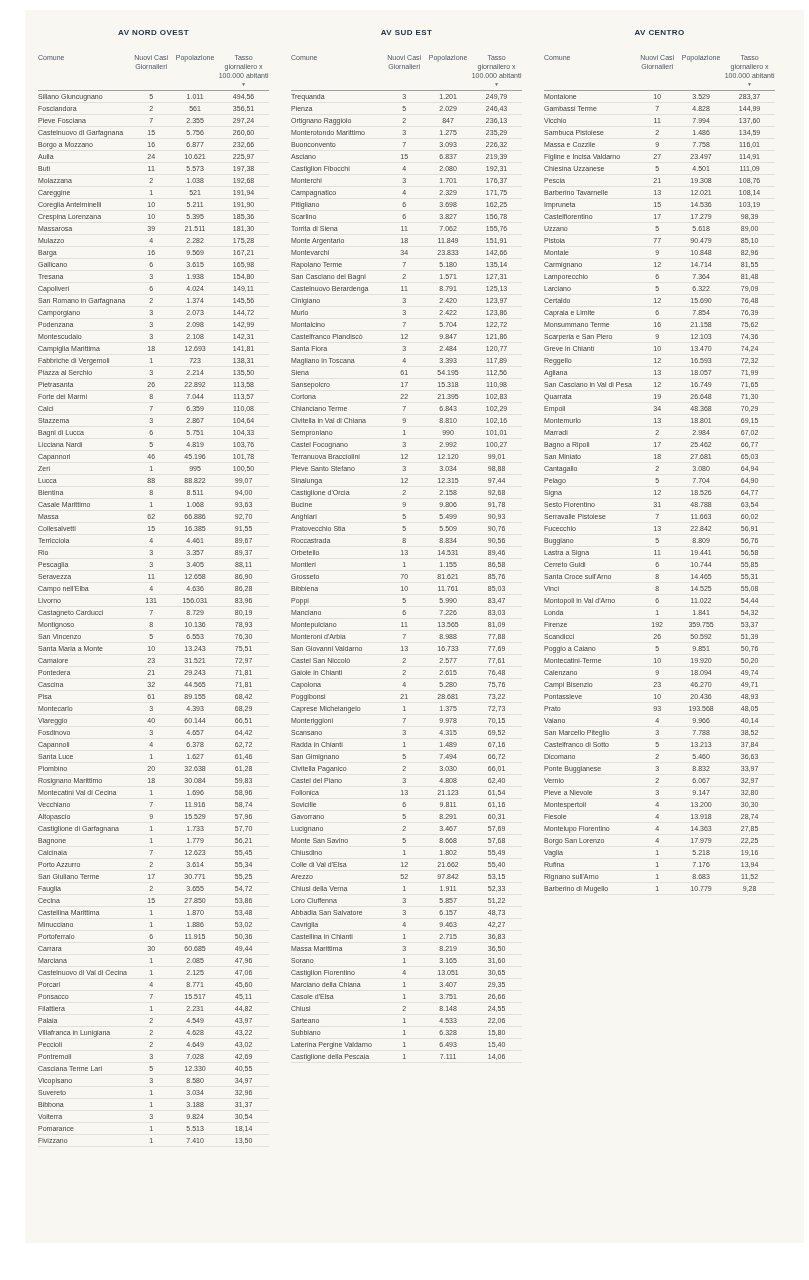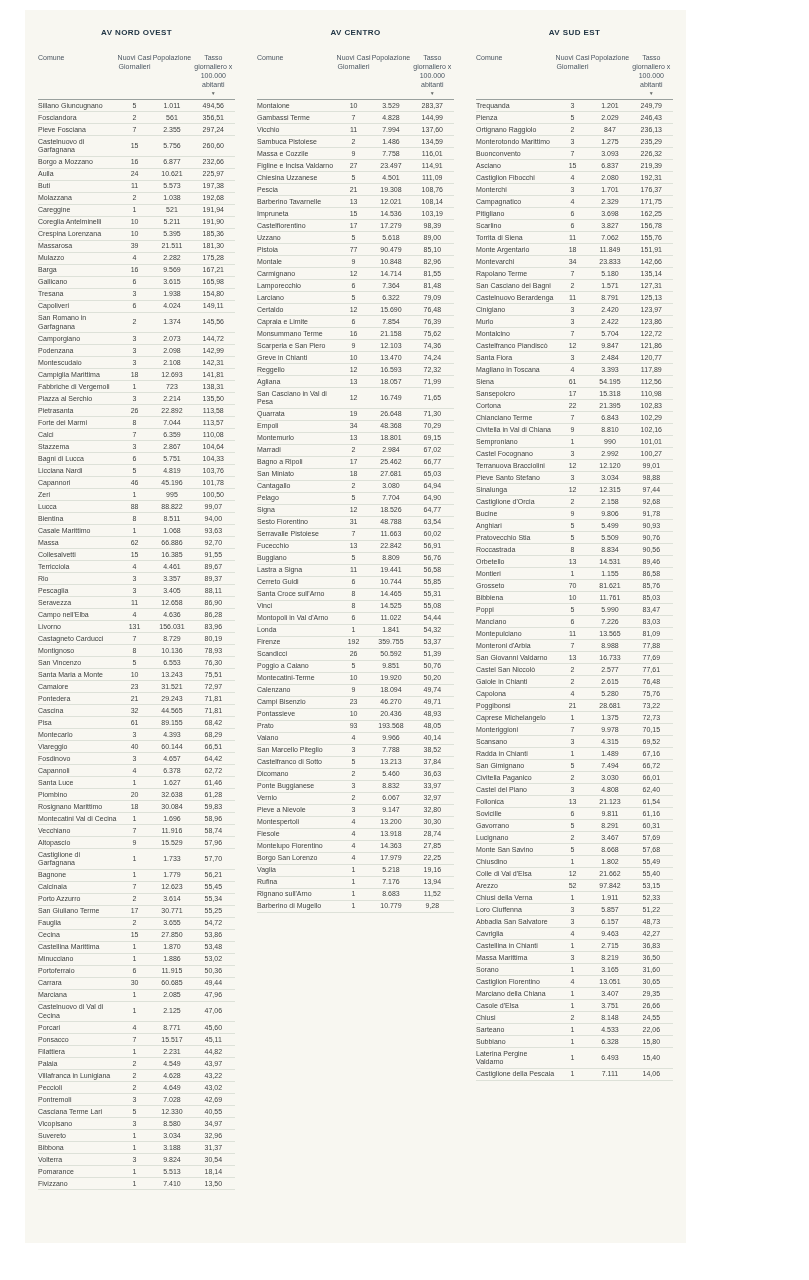--- a/index.html
+++ b/index.html
@@ -1,19 +1,19 @@
 <!DOCTYPE html>
 <html><head>
 <meta charset="utf-8">
 <style>
   * { margin: 0; padding: 0; box-sizing: border-box; }
   html, body { width: 809px; background: #ffffff; font-family: "Liberation Sans", sans-serif; }
   body { height: 1280px; position: relative; }
   .card {
-    position: absolute; left: 25px; top: 10px; width: 661px; height: 1233px;
+    position: absolute; left: 25px; top: 10px; width: 779px; height: 1233px;
     background: #f8f7f1;
   }
   .tables { display: flex; gap: 22px; padding: 4px 13px 0 13px; }
   .tcol { width: 231px; }
   .ttitle {
     text-align: center; font-weight: bold; font-size: 8px; letter-spacing: 0.4px;
     color: #233746; margin: 14px 0 16px 0;
   }
   .thead { display: flex; align-items: flex-start; border-bottom: 1px solid #9aa19e; padding-bottom: 3px; }
   .th { font-size: 7px; color: #4a5560; line-height: 9px; }
@@ -568,20 +568,521 @@
           <div class="trow">
             <div class="tcell c0">Fivizzano</div>
             <div class="tcell c1">1</div>
             <div class="tcell c2">7.410</div>
             <div class="tcell c3">13,50</div>
           </div>
         </div>
     </div>
 
     <div class="tcol">
+      <div class="ttitle">AV SUD EST</div>
+      <div class="thead">
+        <div class="th c0">Comune</div>
+        <div class="th c1">Nuovi Casi Giornalieri</div>
+        <div class="th c2">Popolazione</div>
+        <div class="th c3">
+          <span>Tasso giornaliero x 100.000 abitanti</span>
+          <span class="sort-icon">▼</span>
+        </div>
+      </div>
+      <div>
+          <div class="trow">
+            <div class="tcell c0">Trequanda</div>
+            <div class="tcell c1">3</div>
+            <div class="tcell c2">1.201</div>
+            <div class="tcell c3">249,79</div>
+          </div>
+          <div class="trow">
+            <div class="tcell c0">Pienza</div>
+            <div class="tcell c1">5</div>
+            <div class="tcell c2">2.029</div>
+            <div class="tcell c3">246,43</div>
+          </div>
+          <div class="trow">
+            <div class="tcell c0">Ortignano Raggiolo</div>
+            <div class="tcell c1">2</div>
+            <div class="tcell c2">847</div>
+            <div class="tcell c3">236,13</div>
+          </div>
+          <div class="trow">
+            <div class="tcell c0">Monterotondo Marittimo</div>
+            <div class="tcell c1">3</div>
+            <div class="tcell c2">1.275</div>
+            <div class="tcell c3">235,29</div>
+          </div>
+          <div class="trow">
+            <div class="tcell c0">Buonconvento</div>
+            <div class="tcell c1">7</div>
+            <div class="tcell c2">3.093</div>
+            <div class="tcell c3">226,32</div>
+          </div>
+          <div class="trow">
+            <div class="tcell c0">Asciano</div>
+            <div class="tcell c1">15</div>
+            <div class="tcell c2">6.837</div>
+            <div class="tcell c3">219,39</div>
+          </div>
+          <div class="trow">
+            <div class="tcell c0">Castiglion Fibocchi</div>
+            <div class="tcell c1">4</div>
+            <div class="tcell c2">2.080</div>
+            <div class="tcell c3">192,31</div>
+          </div>
+          <div class="trow">
+            <div class="tcell c0">Monterchi</div>
+            <div class="tcell c1">3</div>
+            <div class="tcell c2">1.701</div>
+            <div class="tcell c3">176,37</div>
+          </div>
+          <div class="trow">
+            <div class="tcell c0">Campagnatico</div>
+            <div class="tcell c1">4</div>
+            <div class="tcell c2">2.329</div>
+            <div class="tcell c3">171,75</div>
+          </div>
+          <div class="trow">
+            <div class="tcell c0">Pitigliano</div>
+            <div class="tcell c1">6</div>
+            <div class="tcell c2">3.698</div>
+            <div class="tcell c3">162,25</div>
+          </div>
+          <div class="trow">
+            <div class="tcell c0">Scarlino</div>
+            <div class="tcell c1">6</div>
+            <div class="tcell c2">3.827</div>
+            <div class="tcell c3">156,78</div>
+          </div>
+          <div class="trow">
+            <div class="tcell c0">Torrita di Siena</div>
+            <div class="tcell c1">11</div>
+            <div class="tcell c2">7.062</div>
+            <div class="tcell c3">155,76</div>
+          </div>
+          <div class="trow">
+            <div class="tcell c0">Monte Argentario</div>
+            <div class="tcell c1">18</div>
+            <div class="tcell c2">11.849</div>
+            <div class="tcell c3">151,91</div>
+          </div>
+          <div class="trow">
+            <div class="tcell c0">Montevarchi</div>
+            <div class="tcell c1">34</div>
+            <div class="tcell c2">23.833</div>
+            <div class="tcell c3">142,66</div>
+          </div>
+          <div class="trow">
+            <div class="tcell c0">Rapolano Terme</div>
+            <div class="tcell c1">7</div>
+            <div class="tcell c2">5.180</div>
+            <div class="tcell c3">135,14</div>
+          </div>
+          <div class="trow">
+            <div class="tcell c0">San Casciano dei Bagni</div>
+            <div class="tcell c1">2</div>
+            <div class="tcell c2">1.571</div>
+            <div class="tcell c3">127,31</div>
+          </div>
+          <div class="trow">
+            <div class="tcell c0">Castelnuovo Berardenga</div>
+            <div class="tcell c1">11</div>
+            <div class="tcell c2">8.791</div>
+            <div class="tcell c3">125,13</div>
+          </div>
+          <div class="trow">
+            <div class="tcell c0">Cinigiano</div>
+            <div class="tcell c1">3</div>
+            <div class="tcell c2">2.420</div>
+            <div class="tcell c3">123,97</div>
+          </div>
+          <div class="trow">
+            <div class="tcell c0">Murlo</div>
+            <div class="tcell c1">3</div>
+            <div class="tcell c2">2.422</div>
+            <div class="tcell c3">123,86</div>
+          </div>
+          <div class="trow">
+            <div class="tcell c0">Montalcino</div>
+            <div class="tcell c1">7</div>
+            <div class="tcell c2">5.704</div>
+            <div class="tcell c3">122,72</div>
+          </div>
+          <div class="trow">
+            <div class="tcell c0">Castelfranco Piandiscò</div>
+            <div class="tcell c1">12</div>
+            <div class="tcell c2">9.847</div>
+            <div class="tcell c3">121,86</div>
+          </div>
+          <div class="trow">
+            <div class="tcell c0">Santa Fiora</div>
+            <div class="tcell c1">3</div>
+            <div class="tcell c2">2.484</div>
+            <div class="tcell c3">120,77</div>
+          </div>
+          <div class="trow">
+            <div class="tcell c0">Magliano in Toscana</div>
+            <div class="tcell c1">4</div>
+            <div class="tcell c2">3.393</div>
+            <div class="tcell c3">117,89</div>
+          </div>
+          <div class="trow">
+            <div class="tcell c0">Siena</div>
+            <div class="tcell c1">61</div>
+            <div class="tcell c2">54.195</div>
+            <div class="tcell c3">112,56</div>
+          </div>
+          <div class="trow">
+            <div class="tcell c0">Sansepolcro</div>
+            <div class="tcell c1">17</div>
+            <div class="tcell c2">15.318</div>
+            <div class="tcell c3">110,98</div>
+          </div>
+          <div class="trow">
+            <div class="tcell c0">Cortona</div>
+            <div class="tcell c1">22</div>
+            <div class="tcell c2">21.395</div>
+            <div class="tcell c3">102,83</div>
+          </div>
+          <div class="trow">
+            <div class="tcell c0">Chianciano Terme</div>
+            <div class="tcell c1">7</div>
+            <div class="tcell c2">6.843</div>
+            <div class="tcell c3">102,29</div>
+          </div>
+          <div class="trow">
+            <div class="tcell c0">Civitella in Val di Chiana</div>
+            <div class="tcell c1">9</div>
+            <div class="tcell c2">8.810</div>
+            <div class="tcell c3">102,16</div>
+          </div>
+          <div class="trow">
+            <div class="tcell c0">Semproniano</div>
+            <div class="tcell c1">1</div>
+            <div class="tcell c2">990</div>
+            <div class="tcell c3">101,01</div>
+          </div>
+          <div class="trow">
+            <div class="tcell c0">Castel Focognano</div>
+            <div class="tcell c1">3</div>
+            <div class="tcell c2">2.992</div>
+            <div class="tcell c3">100,27</div>
+          </div>
+          <div class="trow">
+            <div class="tcell c0">Terranuova Bracciolini</div>
+            <div class="tcell c1">12</div>
+            <div class="tcell c2">12.120</div>
+            <div class="tcell c3">99,01</div>
+          </div>
+          <div class="trow">
+            <div class="tcell c0">Pieve Santo Stefano</div>
+            <div class="tcell c1">3</div>
+            <div class="tcell c2">3.034</div>
+            <div class="tcell c3">98,88</div>
+          </div>
+          <div class="trow">
+            <div class="tcell c0">Sinalunga</div>
+            <div class="tcell c1">12</div>
+            <div class="tcell c2">12.315</div>
+            <div class="tcell c3">97,44</div>
+          </div>
+          <div class="trow">
+            <div class="tcell c0">Castiglione d'Orcia</div>
+            <div class="tcell c1">2</div>
+            <div class="tcell c2">2.158</div>
+            <div class="tcell c3">92,68</div>
+          </div>
+          <div class="trow">
+            <div class="tcell c0">Bucine</div>
+            <div class="tcell c1">9</div>
+            <div class="tcell c2">9.806</div>
+            <div class="tcell c3">91,78</div>
+          </div>
+          <div class="trow">
+            <div class="tcell c0">Anghiari</div>
+            <div class="tcell c1">5</div>
+            <div class="tcell c2">5.499</div>
+            <div class="tcell c3">90,93</div>
+          </div>
+          <div class="trow">
+            <div class="tcell c0">Pratovecchio Stia</div>
+            <div class="tcell c1">5</div>
+            <div class="tcell c2">5.509</div>
+            <div class="tcell c3">90,76</div>
+          </div>
+          <div class="trow">
+            <div class="tcell c0">Roccastrada</div>
+            <div class="tcell c1">8</div>
+            <div class="tcell c2">8.834</div>
+            <div class="tcell c3">90,56</div>
+          </div>
+          <div class="trow">
+            <div class="tcell c0">Orbetello</div>
+            <div class="tcell c1">13</div>
+            <div class="tcell c2">14.531</div>
+            <div class="tcell c3">89,46</div>
+          </div>
+          <div class="trow">
+            <div class="tcell c0">Montieri</div>
+            <div class="tcell c1">1</div>
+            <div class="tcell c2">1.155</div>
+            <div class="tcell c3">86,58</div>
+          </div>
+          <div class="trow">
+            <div class="tcell c0">Grosseto</div>
+            <div class="tcell c1">70</div>
+            <div class="tcell c2">81.621</div>
+            <div class="tcell c3">85,76</div>
+          </div>
+          <div class="trow">
+            <div class="tcell c0">Bibbiena</div>
+            <div class="tcell c1">10</div>
+            <div class="tcell c2">11.761</div>
+            <div class="tcell c3">85,03</div>
+          </div>
+          <div class="trow">
+            <div class="tcell c0">Poppi</div>
+            <div class="tcell c1">5</div>
+            <div class="tcell c2">5.990</div>
+            <div class="tcell c3">83,47</div>
+          </div>
+          <div class="trow">
+            <div class="tcell c0">Manciano</div>
+            <div class="tcell c1">6</div>
+            <div class="tcell c2">7.226</div>
+            <div class="tcell c3">83,03</div>
+          </div>
+          <div class="trow">
+            <div class="tcell c0">Montepulciano</div>
+            <div class="tcell c1">11</div>
+            <div class="tcell c2">13.565</div>
+            <div class="tcell c3">81,09</div>
+          </div>
+          <div class="trow">
+            <div class="tcell c0">Monteroni d'Arbia</div>
+            <div class="tcell c1">7</div>
+            <div class="tcell c2">8.988</div>
+            <div class="tcell c3">77,88</div>
+          </div>
+          <div class="trow">
+            <div class="tcell c0">San Giovanni Valdarno</div>
+            <div class="tcell c1">13</div>
+            <div class="tcell c2">16.733</div>
+            <div class="tcell c3">77,69</div>
+          </div>
+          <div class="trow">
+            <div class="tcell c0">Castel San Niccolò</div>
+            <div class="tcell c1">2</div>
+            <div class="tcell c2">2.577</div>
+            <div class="tcell c3">77,61</div>
+          </div>
+          <div class="trow">
+            <div class="tcell c0">Gaiole in Chianti</div>
+            <div class="tcell c1">2</div>
+            <div class="tcell c2">2.615</div>
+            <div class="tcell c3">76,48</div>
+          </div>
+          <div class="trow">
+            <div class="tcell c0">Capolona</div>
+            <div class="tcell c1">4</div>
+            <div class="tcell c2">5.280</div>
+            <div class="tcell c3">75,76</div>
+          </div>
+          <div class="trow">
+            <div class="tcell c0">Poggibonsi</div>
+            <div class="tcell c1">21</div>
+            <div class="tcell c2">28.681</div>
+            <div class="tcell c3">73,22</div>
+          </div>
+          <div class="trow">
+            <div class="tcell c0">Caprese Michelangelo</div>
+            <div class="tcell c1">1</div>
+            <div class="tcell c2">1.375</div>
+            <div class="tcell c3">72,73</div>
+          </div>
+          <div class="trow">
+            <div class="tcell c0">Monteriggioni</div>
+            <div class="tcell c1">7</div>
+            <div class="tcell c2">9.978</div>
+            <div class="tcell c3">70,15</div>
+          </div>
+          <div class="trow">
+            <div class="tcell c0">Scansano</div>
+            <div class="tcell c1">3</div>
+            <div class="tcell c2">4.315</div>
+            <div class="tcell c3">69,52</div>
+          </div>
+          <div class="trow">
+            <div class="tcell c0">Radda in Chianti</div>
+            <div class="tcell c1">1</div>
+            <div class="tcell c2">1.489</div>
+            <div class="tcell c3">67,16</div>
+          </div>
+          <div class="trow">
+            <div class="tcell c0">San Gimignano</div>
+            <div class="tcell c1">5</div>
+            <div class="tcell c2">7.494</div>
+            <div class="tcell c3">66,72</div>
+          </div>
+          <div class="trow">
+            <div class="tcell c0">Civitella Paganico</div>
+            <div class="tcell c1">2</div>
+            <div class="tcell c2">3.030</div>
+            <div class="tcell c3">66,01</div>
+          </div>
+          <div class="trow">
+            <div class="tcell c0">Castel del Piano</div>
+            <div class="tcell c1">3</div>
+            <div class="tcell c2">4.808</div>
+            <div class="tcell c3">62,40</div>
+          </div>
+          <div class="trow">
+            <div class="tcell c0">Follonica</div>
+            <div class="tcell c1">13</div>
+            <div class="tcell c2">21.123</div>
+            <div class="tcell c3">61,54</div>
+          </div>
+          <div class="trow">
+            <div class="tcell c0">Sovicille</div>
+            <div class="tcell c1">6</div>
+            <div class="tcell c2">9.811</div>
+            <div class="tcell c3">61,16</div>
+          </div>
+          <div class="trow">
+            <div class="tcell c0">Gavorrano</div>
+            <div class="tcell c1">5</div>
+            <div class="tcell c2">8.291</div>
+            <div class="tcell c3">60,31</div>
+          </div>
+          <div class="trow">
+            <div class="tcell c0">Lucignano</div>
+            <div class="tcell c1">2</div>
+            <div class="tcell c2">3.467</div>
+            <div class="tcell c3">57,69</div>
+          </div>
+          <div class="trow">
+            <div class="tcell c0">Monte San Savino</div>
+            <div class="tcell c1">5</div>
+            <div class="tcell c2">8.668</div>
+            <div class="tcell c3">57,68</div>
+          </div>
+          <div class="trow">
+            <div class="tcell c0">Chiusdino</div>
+            <div class="tcell c1">1</div>
+            <div class="tcell c2">1.802</div>
+            <div class="tcell c3">55,49</div>
+          </div>
+          <div class="trow">
+            <div class="tcell c0">Colle di Val d'Elsa</div>
+            <div class="tcell c1">12</div>
+            <div class="tcell c2">21.662</div>
+            <div class="tcell c3">55,40</div>
+          </div>
+          <div class="trow">
+            <div class="tcell c0">Arezzo</div>
+            <div class="tcell c1">52</div>
+            <div class="tcell c2">97.842</div>
+            <div class="tcell c3">53,15</div>
+          </div>
+          <div class="trow">
+            <div class="tcell c0">Chiusi della Verna</div>
+            <div class="tcell c1">1</div>
+            <div class="tcell c2">1.911</div>
+            <div class="tcell c3">52,33</div>
+          </div>
+          <div class="trow">
+            <div class="tcell c0">Loro Ciuffenna</div>
+            <div class="tcell c1">3</div>
+            <div class="tcell c2">5.857</div>
+            <div class="tcell c3">51,22</div>
+          </div>
+          <div class="trow">
+            <div class="tcell c0">Abbadia San Salvatore</div>
+            <div class="tcell c1">3</div>
+            <div class="tcell c2">6.157</div>
+            <div class="tcell c3">48,73</div>
+          </div>
+          <div class="trow">
+            <div class="tcell c0">Cavriglia</div>
+            <div class="tcell c1">4</div>
+            <div class="tcell c2">9.463</div>
+            <div class="tcell c3">42,27</div>
+          </div>
+          <div class="trow">
+            <div class="tcell c0">Castellina in Chianti</div>
+            <div class="tcell c1">1</div>
+            <div class="tcell c2">2.715</div>
+            <div class="tcell c3">36,83</div>
+          </div>
+          <div class="trow">
+            <div class="tcell c0">Massa Marittima</div>
+            <div class="tcell c1">3</div>
+            <div class="tcell c2">8.219</div>
+            <div class="tcell c3">36,50</div>
+          </div>
+          <div class="trow">
+            <div class="tcell c0">Sorano</div>
+            <div class="tcell c1">1</div>
+            <div class="tcell c2">3.165</div>
+            <div class="tcell c3">31,60</div>
+          </div>
+          <div class="trow">
+            <div class="tcell c0">Castiglion Fiorentino</div>
+            <div class="tcell c1">4</div>
+            <div class="tcell c2">13.051</div>
+            <div class="tcell c3">30,65</div>
+          </div>
+          <div class="trow">
+            <div class="tcell c0">Marciano della Chiana</div>
+            <div class="tcell c1">1</div>
+            <div class="tcell c2">3.407</div>
+            <div class="tcell c3">29,35</div>
+          </div>
+          <div class="trow">
+            <div class="tcell c0">Casole d'Elsa</div>
+            <div class="tcell c1">1</div>
+            <div class="tcell c2">3.751</div>
+            <div class="tcell c3">26,66</div>
+          </div>
+          <div class="trow">
+            <div class="tcell c0">Chiusi</div>
+            <div class="tcell c1">2</div>
+            <div class="tcell c2">8.148</div>
+            <div class="tcell c3">24,55</div>
+          </div>
+          <div class="trow">
+            <div class="tcell c0">Sarteano</div>
+            <div class="tcell c1">1</div>
+            <div class="tcell c2">4.533</div>
+            <div class="tcell c3">22,06</div>
+          </div>
+          <div class="trow">
+            <div class="tcell c0">Subbiano</div>
+            <div class="tcell c1">1</div>
+            <div class="tcell c2">6.328</div>
+            <div class="tcell c3">15,80</div>
+          </div>
+          <div class="trow">
+            <div class="tcell c0">Laterina Pergine Valdarno</div>
+            <div class="tcell c1">1</div>
+            <div class="tcell c2">6.493</div>
+            <div class="tcell c3">15,40</div>
+          </div>
+          <div class="trow">
+            <div class="tcell c0">Castiglione della Pescaia</div>
+            <div class="tcell c1">1</div>
+            <div class="tcell c2">7.111</div>
+            <div class="tcell c3">14,06</div>
+          </div>
+        </div>
+    </div>
+
+    <div class="tcol">
       <div class="ttitle">AV CENTRO</div>
       <div class="thead">
         <div class="th c0">Comune</div>
         <div class="th c1">Nuovi Casi Giornalieri</div>
         <div class="th c2">Popolazione</div>
         <div class="th c3">
           <span>Tasso giornaliero x 100.000 abitanti</span>
           <span class="sort-icon">▼</span>
         </div>
       </div>
@@ -984,515 +1485,14 @@
           </div>
           <div class="trow">
             <div class="tcell c0">Barberino di Mugello</div>
             <div class="tcell c1">1</div>
             <div class="tcell c2">10.779</div>
             <div class="tcell c3">9,28</div>
           </div>
         </div>
     </div>
 
-    <div class="tcol">
-      <div class="ttitle">AV SUD EST</div>
-      <div class="thead">
-        <div class="th c0">Comune</div>
-        <div class="th c1">Nuovi Casi Giornalieri</div>
-        <div class="th c2">Popolazione</div>
-        <div class="th c3">
-          <span>Tasso giornaliero x 100.000 abitanti</span>
-          <span class="sort-icon">▼</span>
-        </div>
-      </div>
-      <div>
-          <div class="trow">
-            <div class="tcell c0">Trequanda</div>
-            <div class="tcell c1">3</div>
-            <div class="tcell c2">1.201</div>
-            <div class="tcell c3">249,79</div>
-          </div>
-          <div class="trow">
-            <div class="tcell c0">Pienza</div>
-            <div class="tcell c1">5</div>
-            <div class="tcell c2">2.029</div>
-            <div class="tcell c3">246,43</div>
-          </div>
-          <div class="trow">
-            <div class="tcell c0">Ortignano Raggiolo</div>
-            <div class="tcell c1">2</div>
-            <div class="tcell c2">847</div>
-            <div class="tcell c3">236,13</div>
-          </div>
-          <div class="trow">
-            <div class="tcell c0">Monterotondo Marittimo</div>
-            <div class="tcell c1">3</div>
-            <div class="tcell c2">1.275</div>
-            <div class="tcell c3">235,29</div>
-          </div>
-          <div class="trow">
-            <div class="tcell c0">Buonconvento</div>
-            <div class="tcell c1">7</div>
-            <div class="tcell c2">3.093</div>
-            <div class="tcell c3">226,32</div>
-          </div>
-          <div class="trow">
-            <div class="tcell c0">Asciano</div>
-            <div class="tcell c1">15</div>
-            <div class="tcell c2">6.837</div>
-            <div class="tcell c3">219,39</div>
-          </div>
-          <div class="trow">
-            <div class="tcell c0">Castiglion Fibocchi</div>
-            <div class="tcell c1">4</div>
-            <div class="tcell c2">2.080</div>
-            <div class="tcell c3">192,31</div>
-          </div>
-          <div class="trow">
-            <div class="tcell c0">Monterchi</div>
-            <div class="tcell c1">3</div>
-            <div class="tcell c2">1.701</div>
-            <div class="tcell c3">176,37</div>
-          </div>
-          <div class="trow">
-            <div class="tcell c0">Campagnatico</div>
-            <div class="tcell c1">4</div>
-            <div class="tcell c2">2.329</div>
-            <div class="tcell c3">171,75</div>
-          </div>
-          <div class="trow">
-            <div class="tcell c0">Pitigliano</div>
-            <div class="tcell c1">6</div>
-            <div class="tcell c2">3.698</div>
-            <div class="tcell c3">162,25</div>
-          </div>
-          <div class="trow">
-            <div class="tcell c0">Scarlino</div>
-            <div class="tcell c1">6</div>
-            <div class="tcell c2">3.827</div>
-            <div class="tcell c3">156,78</div>
-          </div>
-          <div class="trow">
-            <div class="tcell c0">Torrita di Siena</div>
-            <div class="tcell c1">11</div>
-            <div class="tcell c2">7.062</div>
-            <div class="tcell c3">155,76</div>
-          </div>
-          <div class="trow">
-            <div class="tcell c0">Monte Argentario</div>
-            <div class="tcell c1">18</div>
-            <div class="tcell c2">11.849</div>
-            <div class="tcell c3">151,91</div>
-          </div>
-          <div class="trow">
-            <div class="tcell c0">Montevarchi</div>
-            <div class="tcell c1">34</div>
-            <div class="tcell c2">23.833</div>
-            <div class="tcell c3">142,66</div>
-          </div>
-          <div class="trow">
-            <div class="tcell c0">Rapolano Terme</div>
-            <div class="tcell c1">7</div>
-            <div class="tcell c2">5.180</div>
-            <div class="tcell c3">135,14</div>
-          </div>
-          <div class="trow">
-            <div class="tcell c0">San Casciano dei Bagni</div>
-            <div class="tcell c1">2</div>
-            <div class="tcell c2">1.571</div>
-            <div class="tcell c3">127,31</div>
-          </div>
-          <div class="trow">
-            <div class="tcell c0">Castelnuovo Berardenga</div>
-            <div class="tcell c1">11</div>
-            <div class="tcell c2">8.791</div>
-            <div class="tcell c3">125,13</div>
-          </div>
-          <div class="trow">
-            <div class="tcell c0">Cinigiano</div>
-            <div class="tcell c1">3</div>
-            <div class="tcell c2">2.420</div>
-            <div class="tcell c3">123,97</div>
-          </div>
-          <div class="trow">
-            <div class="tcell c0">Murlo</div>
-            <div class="tcell c1">3</div>
-            <div class="tcell c2">2.422</div>
-            <div class="tcell c3">123,86</div>
-          </div>
-          <div class="trow">
-            <div class="tcell c0">Montalcino</div>
-            <div class="tcell c1">7</div>
-            <div class="tcell c2">5.704</div>
-            <div class="tcell c3">122,72</div>
-          </div>
-          <div class="trow">
-            <div class="tcell c0">Castelfranco Piandiscò</div>
-            <div class="tcell c1">12</div>
-            <div class="tcell c2">9.847</div>
-            <div class="tcell c3">121,86</div>
-          </div>
-          <div class="trow">
-            <div class="tcell c0">Santa Fiora</div>
-            <div class="tcell c1">3</div>
-            <div class="tcell c2">2.484</div>
-            <div class="tcell c3">120,77</div>
-          </div>
-          <div class="trow">
-            <div class="tcell c0">Magliano in Toscana</div>
-            <div class="tcell c1">4</div>
-            <div class="tcell c2">3.393</div>
-            <div class="tcell c3">117,89</div>
-          </div>
-          <div class="trow">
-            <div class="tcell c0">Siena</div>
-            <div class="tcell c1">61</div>
-            <div class="tcell c2">54.195</div>
-            <div class="tcell c3">112,56</div>
-          </div>
-          <div class="trow">
-            <div class="tcell c0">Sansepolcro</div>
-            <div class="tcell c1">17</div>
-            <div class="tcell c2">15.318</div>
-            <div class="tcell c3">110,98</div>
-          </div>
-          <div class="trow">
-            <div class="tcell c0">Cortona</div>
-            <div class="tcell c1">22</div>
-            <div class="tcell c2">21.395</div>
-            <div class="tcell c3">102,83</div>
-          </div>
-          <div class="trow">
-            <div class="tcell c0">Chianciano Terme</div>
-            <div class="tcell c1">7</div>
-            <div class="tcell c2">6.843</div>
-            <div class="tcell c3">102,29</div>
-          </div>
-          <div class="trow">
-            <div class="tcell c0">Civitella in Val di Chiana</div>
-            <div class="tcell c1">9</div>
-            <div class="tcell c2">8.810</div>
-            <div class="tcell c3">102,16</div>
-          </div>
-          <div class="trow">
-            <div class="tcell c0">Semproniano</div>
-            <div class="tcell c1">1</div>
-            <div class="tcell c2">990</div>
-            <div class="tcell c3">101,01</div>
-          </div>
-          <div class="trow">
-            <div class="tcell c0">Castel Focognano</div>
-            <div class="tcell c1">3</div>
-            <div class="tcell c2">2.992</div>
-            <div class="tcell c3">100,27</div>
-          </div>
-          <div class="trow">
-            <div class="tcell c0">Terranuova Bracciolini</div>
-            <div class="tcell c1">12</div>
-            <div class="tcell c2">12.120</div>
-            <div class="tcell c3">99,01</div>
-          </div>
-          <div class="trow">
-            <div class="tcell c0">Pieve Santo Stefano</div>
-            <div class="tcell c1">3</div>
-            <div class="tcell c2">3.034</div>
-            <div class="tcell c3">98,88</div>
-          </div>
-          <div class="trow">
-            <div class="tcell c0">Sinalunga</div>
-            <div class="tcell c1">12</div>
-            <div class="tcell c2">12.315</div>
-            <div class="tcell c3">97,44</div>
-          </div>
-          <div class="trow">
-            <div class="tcell c0">Castiglione d'Orcia</div>
-            <div class="tcell c1">2</div>
-            <div class="tcell c2">2.158</div>
-            <div class="tcell c3">92,68</div>
-          </div>
-          <div class="trow">
-            <div class="tcell c0">Bucine</div>
-            <div class="tcell c1">9</div>
-            <div class="tcell c2">9.806</div>
-            <div class="tcell c3">91,78</div>
-          </div>
-          <div class="trow">
-            <div class="tcell c0">Anghiari</div>
-            <div class="tcell c1">5</div>
-            <div class="tcell c2">5.499</div>
-            <div class="tcell c3">90,93</div>
-          </div>
-          <div class="trow">
-            <div class="tcell c0">Pratovecchio Stia</div>
-            <div class="tcell c1">5</div>
-            <div class="tcell c2">5.509</div>
-            <div class="tcell c3">90,76</div>
-          </div>
-          <div class="trow">
-            <div class="tcell c0">Roccastrada</div>
-            <div class="tcell c1">8</div>
-            <div class="tcell c2">8.834</div>
-            <div class="tcell c3">90,56</div>
-          </div>
-          <div class="trow">
-            <div class="tcell c0">Orbetello</div>
-            <div class="tcell c1">13</div>
-            <div class="tcell c2">14.531</div>
-            <div class="tcell c3">89,46</div>
-          </div>
-          <div class="trow">
-            <div class="tcell c0">Montieri</div>
-            <div class="tcell c1">1</div>
-            <div class="tcell c2">1.155</div>
-            <div class="tcell c3">86,58</div>
-          </div>
-          <div class="trow">
-            <div class="tcell c0">Grosseto</div>
-            <div class="tcell c1">70</div>
-            <div class="tcell c2">81.621</div>
-            <div class="tcell c3">85,76</div>
-          </div>
-          <div class="trow">
-            <div class="tcell c0">Bibbiena</div>
-            <div class="tcell c1">10</div>
-            <div class="tcell c2">11.761</div>
-            <div class="tcell c3">85,03</div>
-          </div>
-          <div class="trow">
-            <div class="tcell c0">Poppi</div>
-            <div class="tcell c1">5</div>
-            <div class="tcell c2">5.990</div>
-            <div class="tcell c3">83,47</div>
-          </div>
-          <div class="trow">
-            <div class="tcell c0">Manciano</div>
-            <div class="tcell c1">6</div>
-            <div class="tcell c2">7.226</div>
-            <div class="tcell c3">83,03</div>
-          </div>
-          <div class="trow">
-            <div class="tcell c0">Montepulciano</div>
-            <div class="tcell c1">11</div>
-            <div class="tcell c2">13.565</div>
-            <div class="tcell c3">81,09</div>
-          </div>
-          <div class="trow">
-            <div class="tcell c0">Monteroni d'Arbia</div>
-            <div class="tcell c1">7</div>
-            <div class="tcell c2">8.988</div>
-            <div class="tcell c3">77,88</div>
-          </div>
-          <div class="trow">
-            <div class="tcell c0">San Giovanni Valdarno</div>
-            <div class="tcell c1">13</div>
-            <div class="tcell c2">16.733</div>
-            <div class="tcell c3">77,69</div>
-          </div>
-          <div class="trow">
-            <div class="tcell c0">Castel San Niccolò</div>
-            <div class="tcell c1">2</div>
-            <div class="tcell c2">2.577</div>
-            <div class="tcell c3">77,61</div>
-          </div>
-          <div class="trow">
-            <div class="tcell c0">Gaiole in Chianti</div>
-            <div class="tcell c1">2</div>
-            <div class="tcell c2">2.615</div>
-            <div class="tcell c3">76,48</div>
-          </div>
-          <div class="trow">
-            <div class="tcell c0">Capolona</div>
-            <div class="tcell c1">4</div>
-            <div class="tcell c2">5.280</div>
-            <div class="tcell c3">75,76</div>
-          </div>
-          <div class="trow">
-            <div class="tcell c0">Poggibonsi</div>
-            <div class="tcell c1">21</div>
-            <div class="tcell c2">28.681</div>
-            <div class="tcell c3">73,22</div>
-          </div>
-          <div class="trow">
-            <div class="tcell c0">Caprese Michelangelo</div>
-            <div class="tcell c1">1</div>
-            <div class="tcell c2">1.375</div>
-            <div class="tcell c3">72,73</div>
-          </div>
-          <div class="trow">
-            <div class="tcell c0">Monteriggioni</div>
-            <div class="tcell c1">7</div>
-            <div class="tcell c2">9.978</div>
-            <div class="tcell c3">70,15</div>
-          </div>
-          <div class="trow">
-            <div class="tcell c0">Scansano</div>
-            <div class="tcell c1">3</div>
-            <div class="tcell c2">4.315</div>
-            <div class="tcell c3">69,52</div>
-          </div>
-          <div class="trow">
-            <div class="tcell c0">Radda in Chianti</div>
-            <div class="tcell c1">1</div>
-            <div class="tcell c2">1.489</div>
-            <div class="tcell c3">67,16</div>
-          </div>
-          <div class="trow">
-            <div class="tcell c0">San Gimignano</div>
-            <div class="tcell c1">5</div>
-            <div class="tcell c2">7.494</div>
-            <div class="tcell c3">66,72</div>
-          </div>
-          <div class="trow">
-            <div class="tcell c0">Civitella Paganico</div>
-            <div class="tcell c1">2</div>
-            <div class="tcell c2">3.030</div>
-            <div class="tcell c3">66,01</div>
-          </div>
-          <div class="trow">
-            <div class="tcell c0">Castel del Piano</div>
-            <div class="tcell c1">3</div>
-            <div class="tcell c2">4.808</div>
-            <div class="tcell c3">62,40</div>
-          </div>
-          <div class="trow">
-            <div class="tcell c0">Follonica</div>
-            <div class="tcell c1">13</div>
-            <div class="tcell c2">21.123</div>
-            <div class="tcell c3">61,54</div>
-          </div>
-          <div class="trow">
-            <div class="tcell c0">Sovicille</div>
-            <div class="tcell c1">6</div>
-            <div class="tcell c2">9.811</div>
-            <div class="tcell c3">61,16</div>
-          </div>
-          <div class="trow">
-            <div class="tcell c0">Gavorrano</div>
-            <div class="tcell c1">5</div>
-            <div class="tcell c2">8.291</div>
-            <div class="tcell c3">60,31</div>
-          </div>
-          <div class="trow">
-            <div class="tcell c0">Lucignano</div>
-            <div class="tcell c1">2</div>
-            <div class="tcell c2">3.467</div>
-            <div class="tcell c3">57,69</div>
-          </div>
-          <div class="trow">
-            <div class="tcell c0">Monte San Savino</div>
-            <div class="tcell c1">5</div>
-            <div class="tcell c2">8.668</div>
-            <div class="tcell c3">57,68</div>
-          </div>
-          <div class="trow">
-            <div class="tcell c0">Chiusdino</div>
-            <div class="tcell c1">1</div>
-            <div class="tcell c2">1.802</div>
-            <div class="tcell c3">55,49</div>
-          </div>
-          <div class="trow">
-            <div class="tcell c0">Colle di Val d'Elsa</div>
-            <div class="tcell c1">12</div>
-            <div class="tcell c2">21.662</div>
-            <div class="tcell c3">55,40</div>
-          </div>
-          <div class="trow">
-            <div class="tcell c0">Arezzo</div>
-            <div class="tcell c1">52</div>
-            <div class="tcell c2">97.842</div>
-            <div class="tcell c3">53,15</div>
-          </div>
-          <div class="trow">
-            <div class="tcell c0">Chiusi della Verna</div>
-            <div class="tcell c1">1</div>
-            <div class="tcell c2">1.911</div>
-            <div class="tcell c3">52,33</div>
-          </div>
-          <div class="trow">
-            <div class="tcell c0">Loro Ciuffenna</div>
-            <div class="tcell c1">3</div>
-            <div class="tcell c2">5.857</div>
-            <div class="tcell c3">51,22</div>
-          </div>
-          <div class="trow">
-            <div class="tcell c0">Abbadia San Salvatore</div>
-            <div class="tcell c1">3</div>
-            <div class="tcell c2">6.157</div>
-            <div class="tcell c3">48,73</div>
-          </div>
-          <div class="trow">
-            <div class="tcell c0">Cavriglia</div>
-            <div class="tcell c1">4</div>
-            <div class="tcell c2">9.463</div>
-            <div class="tcell c3">42,27</div>
-          </div>
-          <div class="trow">
-            <div class="tcell c0">Castellina in Chianti</div>
-            <div class="tcell c1">1</div>
-            <div class="tcell c2">2.715</div>
-            <div class="tcell c3">36,83</div>
-          </div>
-          <div class="trow">
-            <div class="tcell c0">Massa Marittima</div>
-            <div class="tcell c1">3</div>
-            <div class="tcell c2">8.219</div>
-            <div class="tcell c3">36,50</div>
-          </div>
-          <div class="trow">
-            <div class="tcell c0">Sorano</div>
-            <div class="tcell c1">1</div>
-            <div class="tcell c2">3.165</div>
-            <div class="tcell c3">31,60</div>
-          </div>
-          <div class="trow">
-            <div class="tcell c0">Castiglion Fiorentino</div>
-            <div class="tcell c1">4</div>
-            <div class="tcell c2">13.051</div>
-            <div class="tcell c3">30,65</div>
-          </div>
-          <div class="trow">
-            <div class="tcell c0">Marciano della Chiana</div>
-            <div class="tcell c1">1</div>
-            <div class="tcell c2">3.407</div>
-            <div class="tcell c3">29,35</div>
-          </div>
-          <div class="trow">
-            <div class="tcell c0">Casole d'Elsa</div>
-            <div class="tcell c1">1</div>
-            <div class="tcell c2">3.751</div>
-            <div class="tcell c3">26,66</div>
-          </div>
-          <div class="trow">
-            <div class="tcell c0">Chiusi</div>
-            <div class="tcell c1">2</div>
-            <div class="tcell c2">8.148</div>
-            <div class="tcell c3">24,55</div>
-          </div>
-          <div class="trow">
-            <div class="tcell c0">Sarteano</div>
-            <div class="tcell c1">1</div>
-            <div class="tcell c2">4.533</div>
-            <div class="tcell c3">22,06</div>
-          </div>
-          <div class="trow">
-            <div class="tcell c0">Subbiano</div>
-            <div class="tcell c1">1</div>
-            <div class="tcell c2">6.328</div>
-            <div class="tcell c3">15,80</div>
-          </div>
-          <div class="trow">
-            <div class="tcell c0">Laterina Pergine Valdarno</div>
-            <div class="tcell c1">1</div>
-            <div class="tcell c2">6.493</div>
-            <div class="tcell c3">15,40</div>
-          </div>
-          <div class="trow">
-            <div class="tcell c0">Castiglione della Pescaia</div>
-            <div class="tcell c1">1</div>
-            <div class="tcell c2">7.111</div>
-            <div class="tcell c3">14,06</div>
-          </div>
-        </div>
-    </div>
-
   </div>
 </div>
 
 </body></html>

